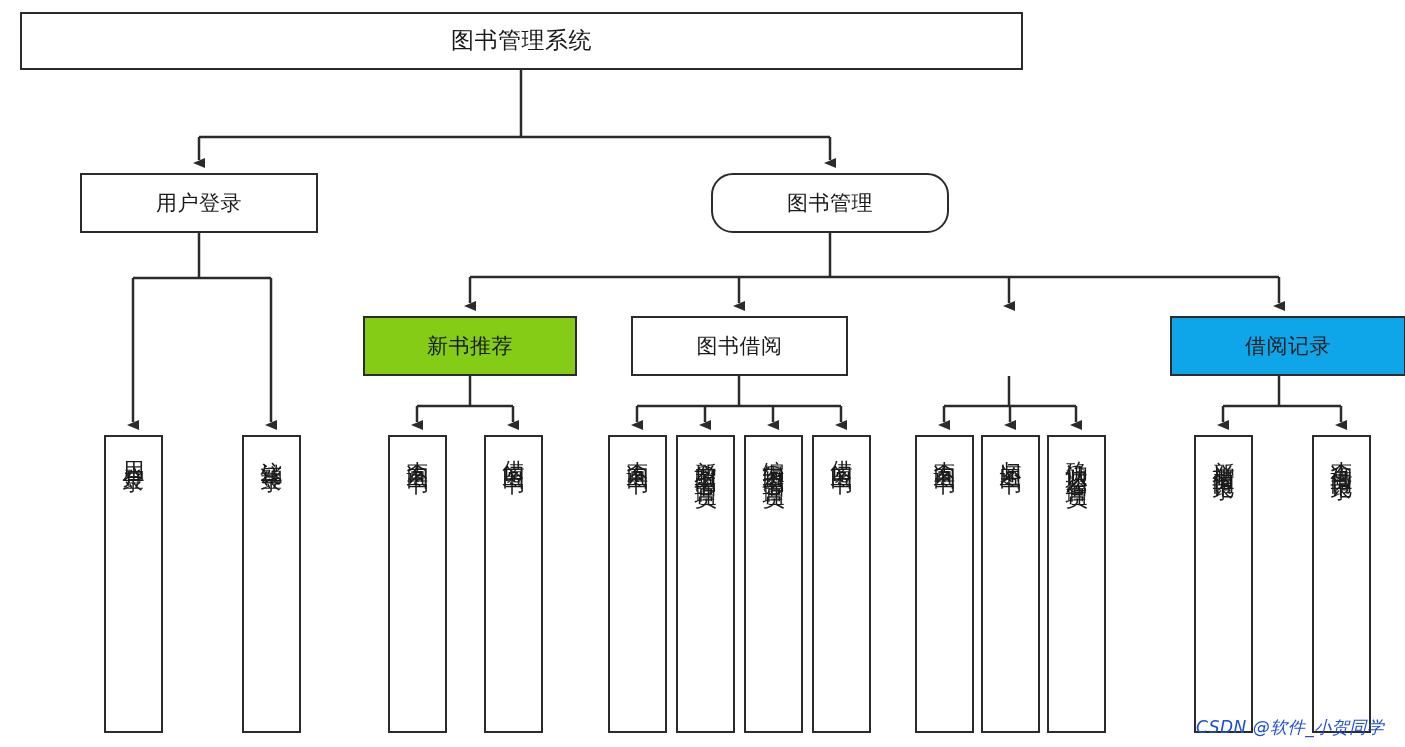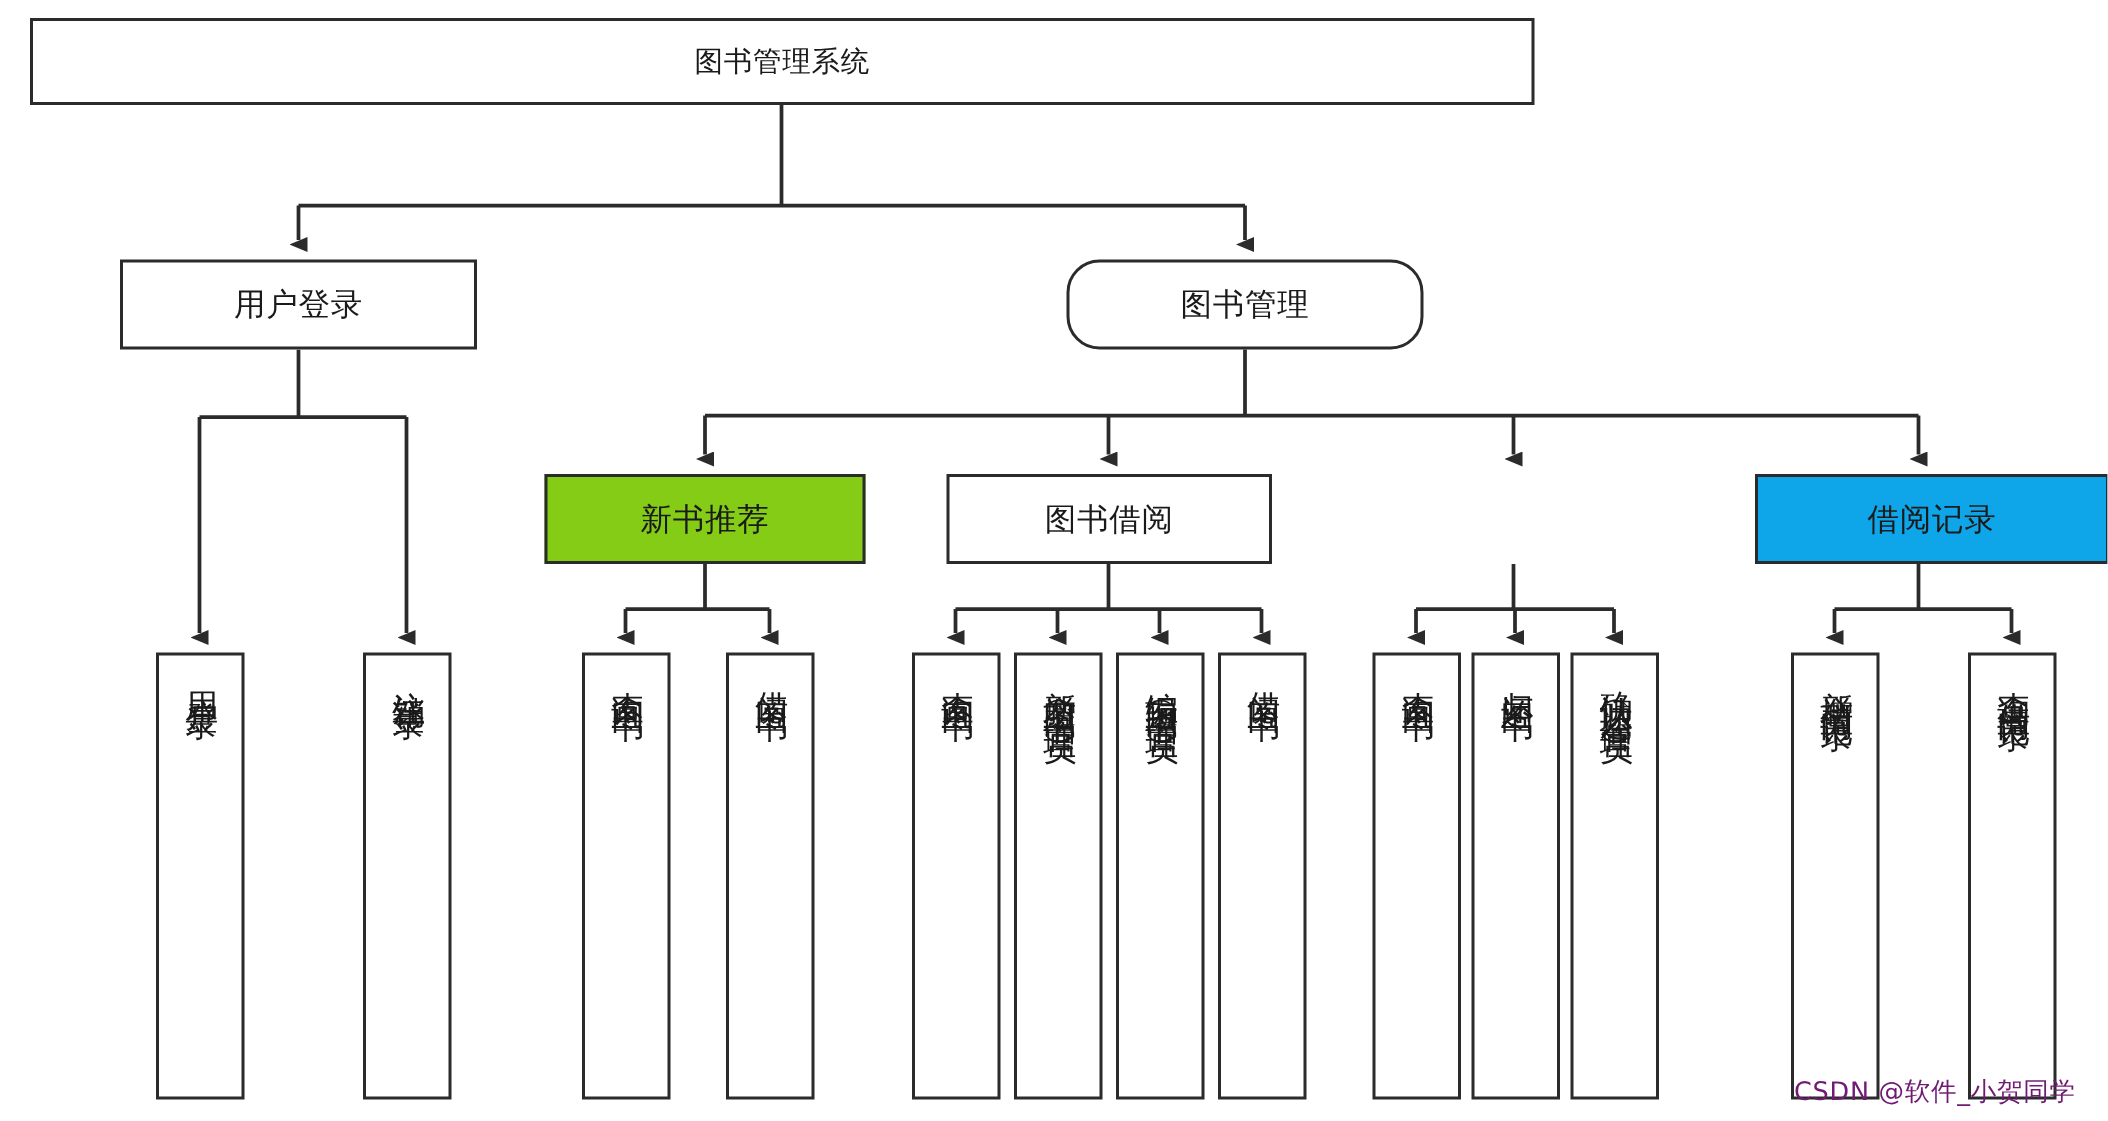--- a/index.html
+++ b/index.html
@@ -52,21 +52,21 @@
   }
   .node.vertical .label {
     writing-mode: vertical-rl;
     text-orientation: upright;
     font-size: 22px;
     letter-spacing: 4px;
     line-height: 1;
     white-space: nowrap;
   }
   .node.root .label {
-    font-size: 19px;
+    font-size: 23px;
   }
   #watermark {
     position: absolute;
     left: 1196px;
     top: 716px;
     font-size: 17px;
     color: #9a9a9a;
     white-space: nowrap;
     letter-spacing: 0.5px;
     font-family: "DejaVu Sans", "Liberation Sans", sans-serif;
@@ -181,15 +181,15 @@
   <div class="node vertical" style="left: 1047px; top: 435px; width: 59px; height: 298px; border-color: rgb(43, 43, 43); background: rgb(255, 255, 255); color: rgb(26, 26, 26);">
     <span class="label">确认归还（管理员）</span>
   </div>
   <div class="node vertical" style="left: 1194px; top: 435px; width: 59px; height: 298px; border-color: rgb(43, 43, 43); background: rgb(255, 255, 255); color: rgb(26, 26, 26);">
     <span class="label">新增借阅记录</span>
   </div>
   <div class="node vertical" style="left: 1312px; top: 435px; width: 59px; height: 298px; border-color: rgb(43, 43, 43); background: rgb(255, 255, 255); color: rgb(26, 26, 26);">
     <span class="label">查询借阅记录</span>
   </div>
 
-  <div id="watermark" style="color: #701a75;">CSDN @软件_小贺同学</div>
+  <div id="watermark" style="color: #1d4ed8; font-style: italic;">CSDN @软件_小贺同学</div>
 
 </div>
 
 </body></html>

